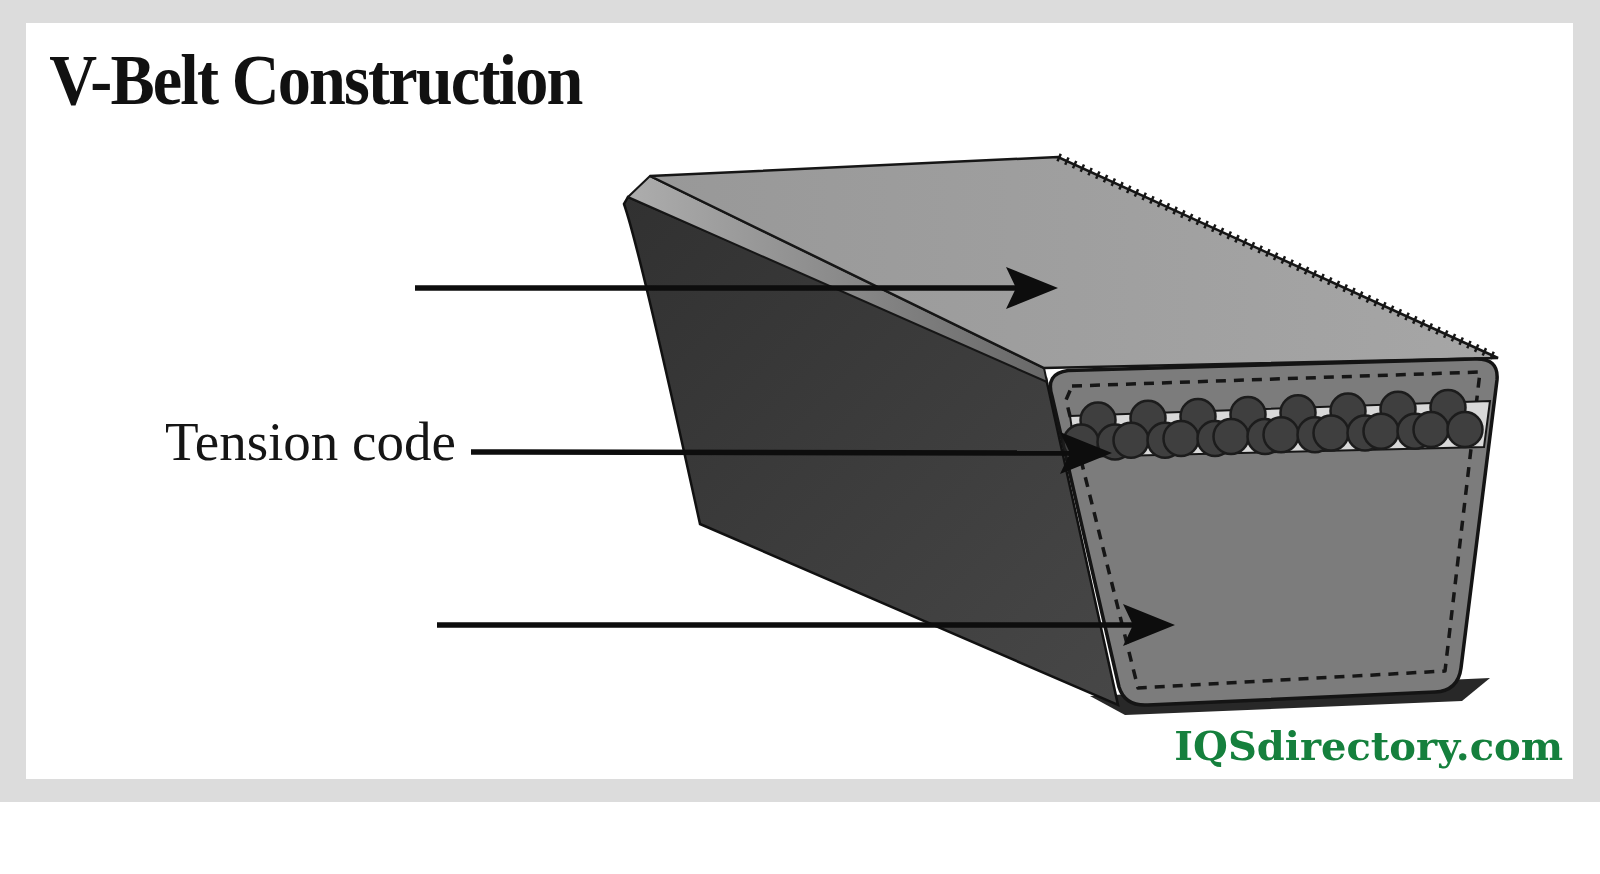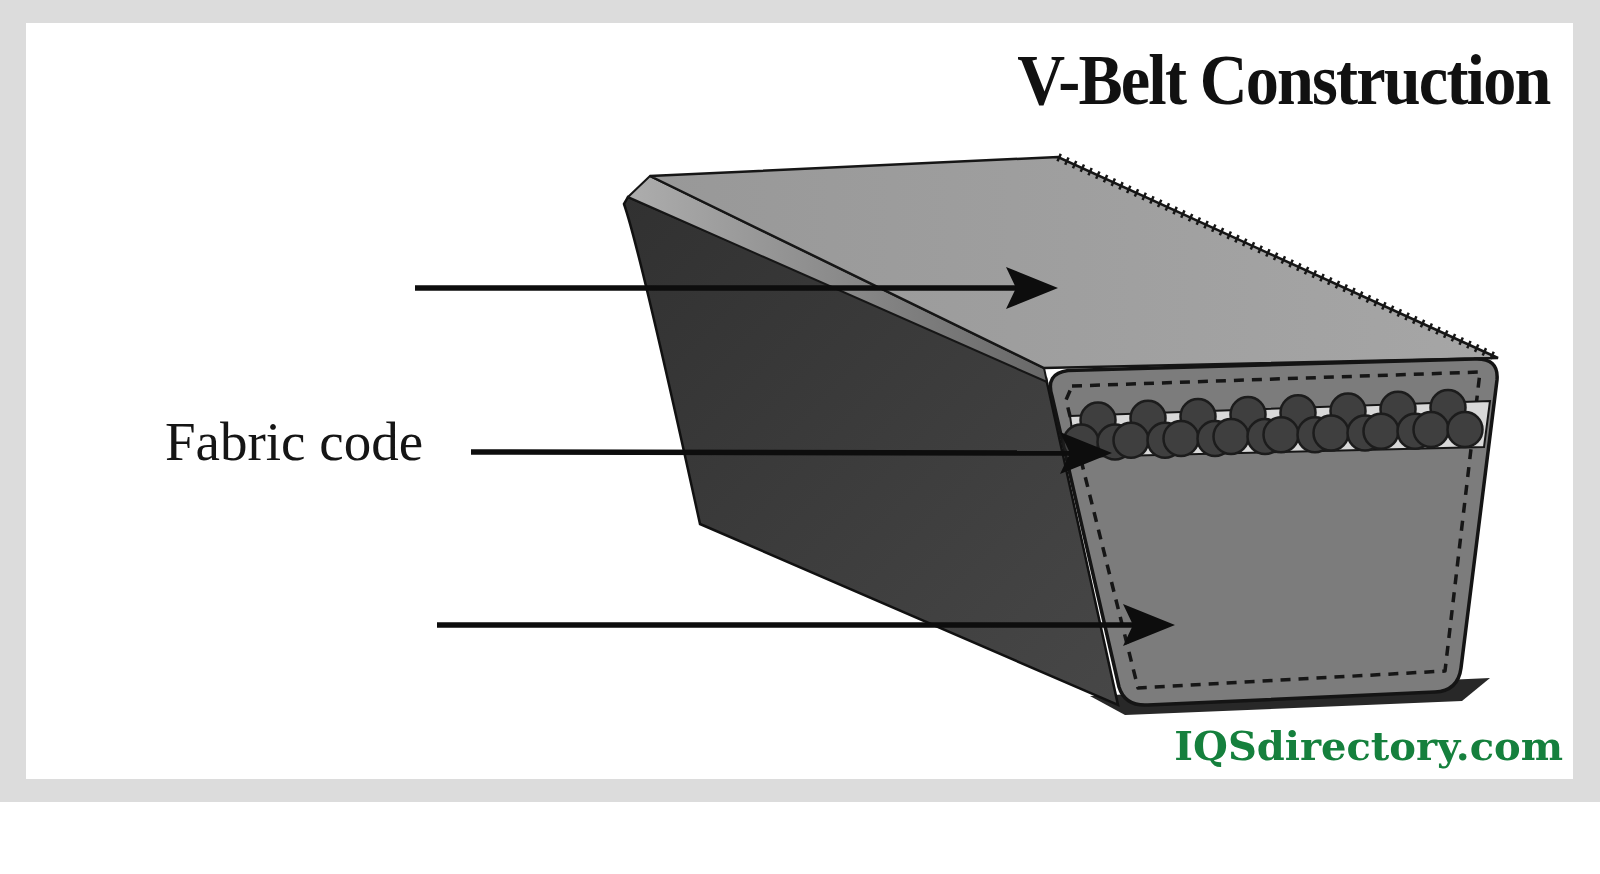--- a/index.html
+++ b/index.html
@@ -1,21 +1,21 @@
 <!DOCTYPE html>
 <html><head>
 <meta charset="utf-8">
 <style>
   html,body{margin:0;padding:0;background:#ffffff;}
   .canvas{position:relative;width:1600px;height:874px;background:#ffffff;overflow:hidden;
           font-family:"Liberation Serif",serif;}
   .frame{position:absolute;left:0;top:0;width:1600px;height:802px;background:#dcdcdc;}
   .content{position:absolute;left:26px;top:23px;width:1547px;height:756px;background:#ffffff;}
   .belt-svg{position:absolute;left:0;top:0;width:1600px;height:874px;}
-  .title-row{position:absolute;left:26px;top:44px;width:1547px;display:flex;justify-content:flex-end;}
+  .title-row{position:absolute;left:26px;top:44px;width:1547px;display:flex;justify-content:flex-start;}
   .title{font-family:"Liberation Serif",serif;font-weight:bold;font-size:72px;line-height:1;
          color:#111111;letter-spacing:-2px;transform:scaleX(.92);transform-origin:center top;
          white-space:nowrap;}
   .label{position:absolute;font-family:"Liberation Serif",serif;font-size:55px;line-height:1;
          color:#151515;white-space:nowrap;}
   .label-fabric{left:122px;top:252px;}
   .label-tension{left:165px;top:414px;}
   .label-core{left:79px;top:585px;}
   .watermark{position:absolute;right:37px;top:722px;font-family:"DejaVu Serif",serif;
              font-weight:bold;font-size:40px;color:#15803d;white-space:nowrap;}
@@ -103,16 +103,16 @@
     <g>
       <line class="leader" x1="437" y1="625" x2="1135" y2="625"></line>
       <polygon class="head" points="1175,625 1123,604 1133,625 1123,646"></polygon>
     </g>
   </svg>
 
   <div class="title-row">
     <div class="title">V-Belt Construction</div>
   </div>
 
-  <div class="label label-tension">Fabric code</div>
+  <div class="label label-tension">Tension code</div>
 
   <div class="watermark">IQSdirectory.com</div>
 </div>
 
 </body></html>

